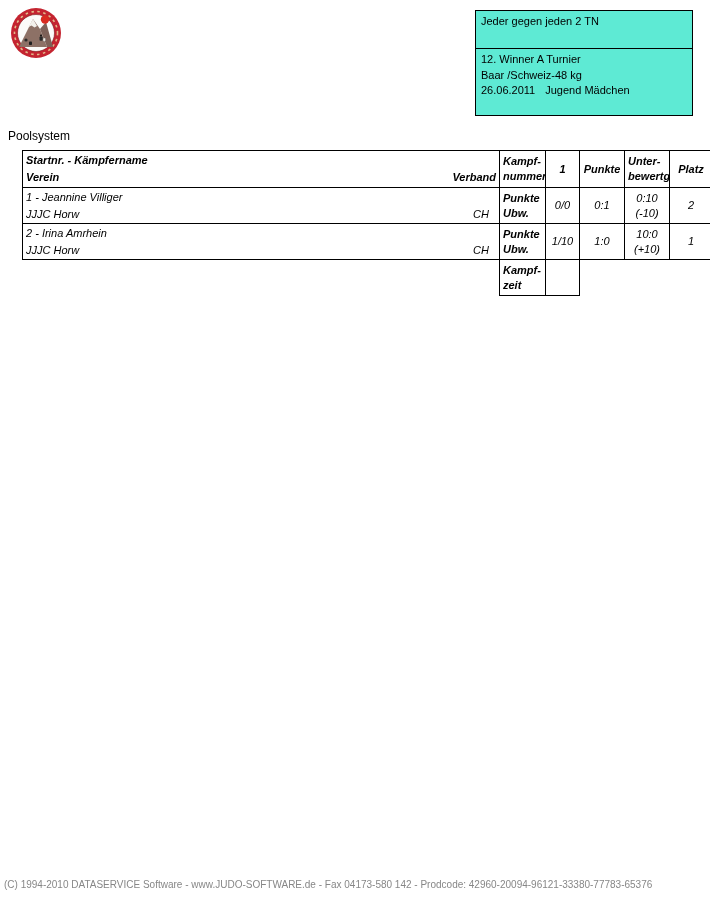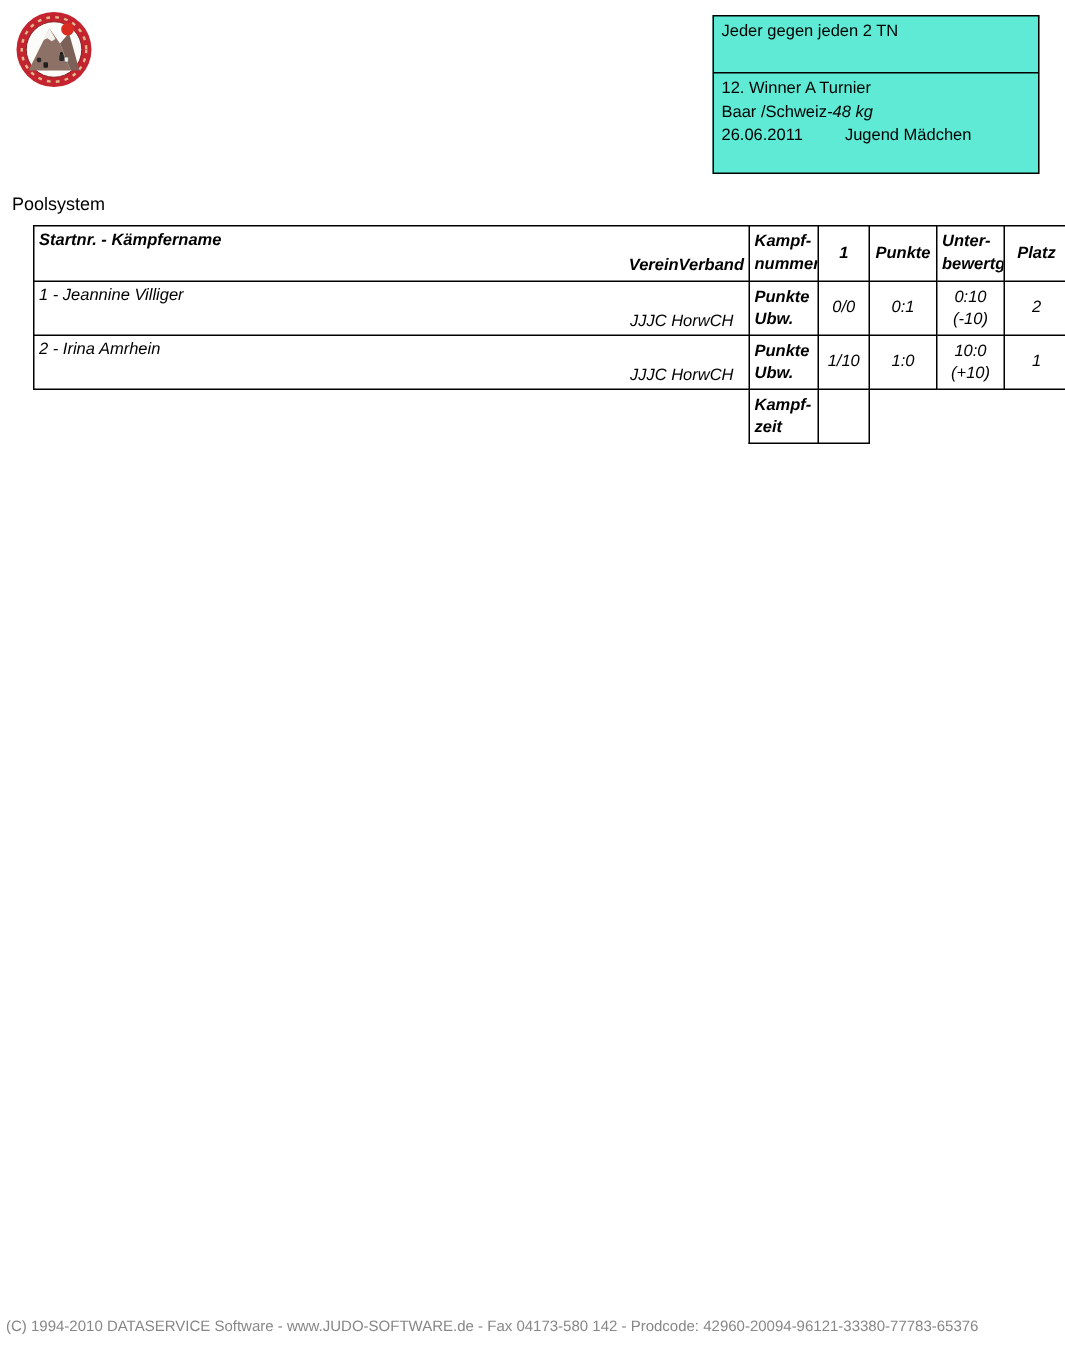--- a/index.html
+++ b/index.html
@@ -20,22 +20,22 @@
   .info-box {
     position:absolute; left:475px; top:10px; width:218px; height:106px;
     border:1px solid #000; background:#5eead4;
   }
   .info-top {
     height:38px; border-bottom:1px solid #000;
     padding:3px 5px; line-height:14px;
   }
   .info-bottom { padding:3px 5px; line-height:15.5px; }
   .info-line-weight { display:flex; justify-content:flex-start; }
-  .info-line-weight .weight { margin-right:36px;font-style:italic; }
-  .info-line-cat .category { margin-left:28px; }
+  .info-line-weight .weight { margin-right:36px; }
+  .info-line-cat .category { margin-left:10px; }
 
   
   .section-title {
     position:absolute; left:8px; top:129px;
     font-size:12px; font-weight:normal;
   }
 
   
   table.pool {
     position:absolute; left:22px; top:150px;
@@ -45,21 +45,21 @@
   table.pool td {
     border:1px solid #000; padding:1px 3px;
     vertical-align:middle; line-height:15px;
     overflow:hidden;
   }
   tr.hdr  { height:37px; }
   tr.row  { height:36px; }
   tr.time { height:36px; }
   td.ctr  { text-align:center; }
   td.name-cell .two-line { display:flex; flex-direction:column; justify-content:space-between; height:32px; }
-  td.name-cell .split { display:flex; justify-content:flex-end; }
+  td.name-cell .split { display:flex; justify-content:space-between; }
   .verband-val { padding-right:7px; }
   td.noborder { border:none; }
   tr.time td.noborder { border:none; }
 </style>
 </head>
 <body>
 
 <svg class="logo" viewBox="0 0 52 52">
   <circle cx="26" cy="26" r="25" fill="#c42430"></circle>
   <circle cx="26" cy="26" r="21.5" fill="none" stroke="#e6d49a" stroke-width="1.6" stroke-dasharray="2.5,3.5" opacity="0.85"></circle>

